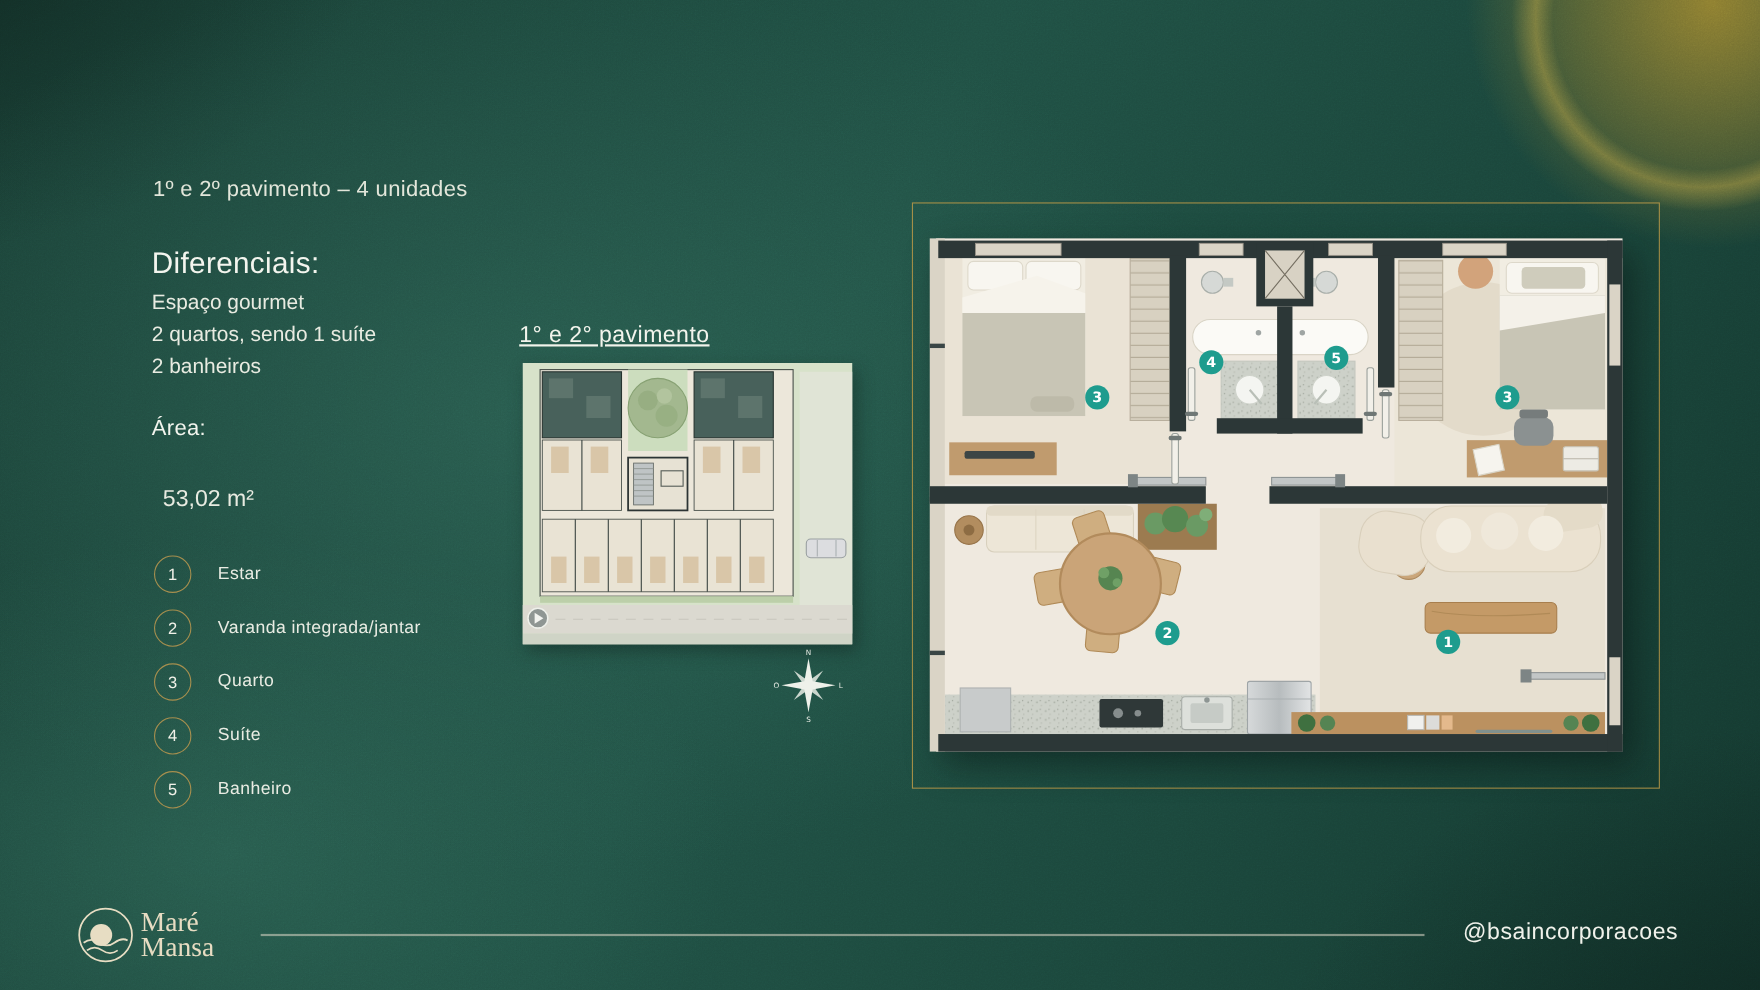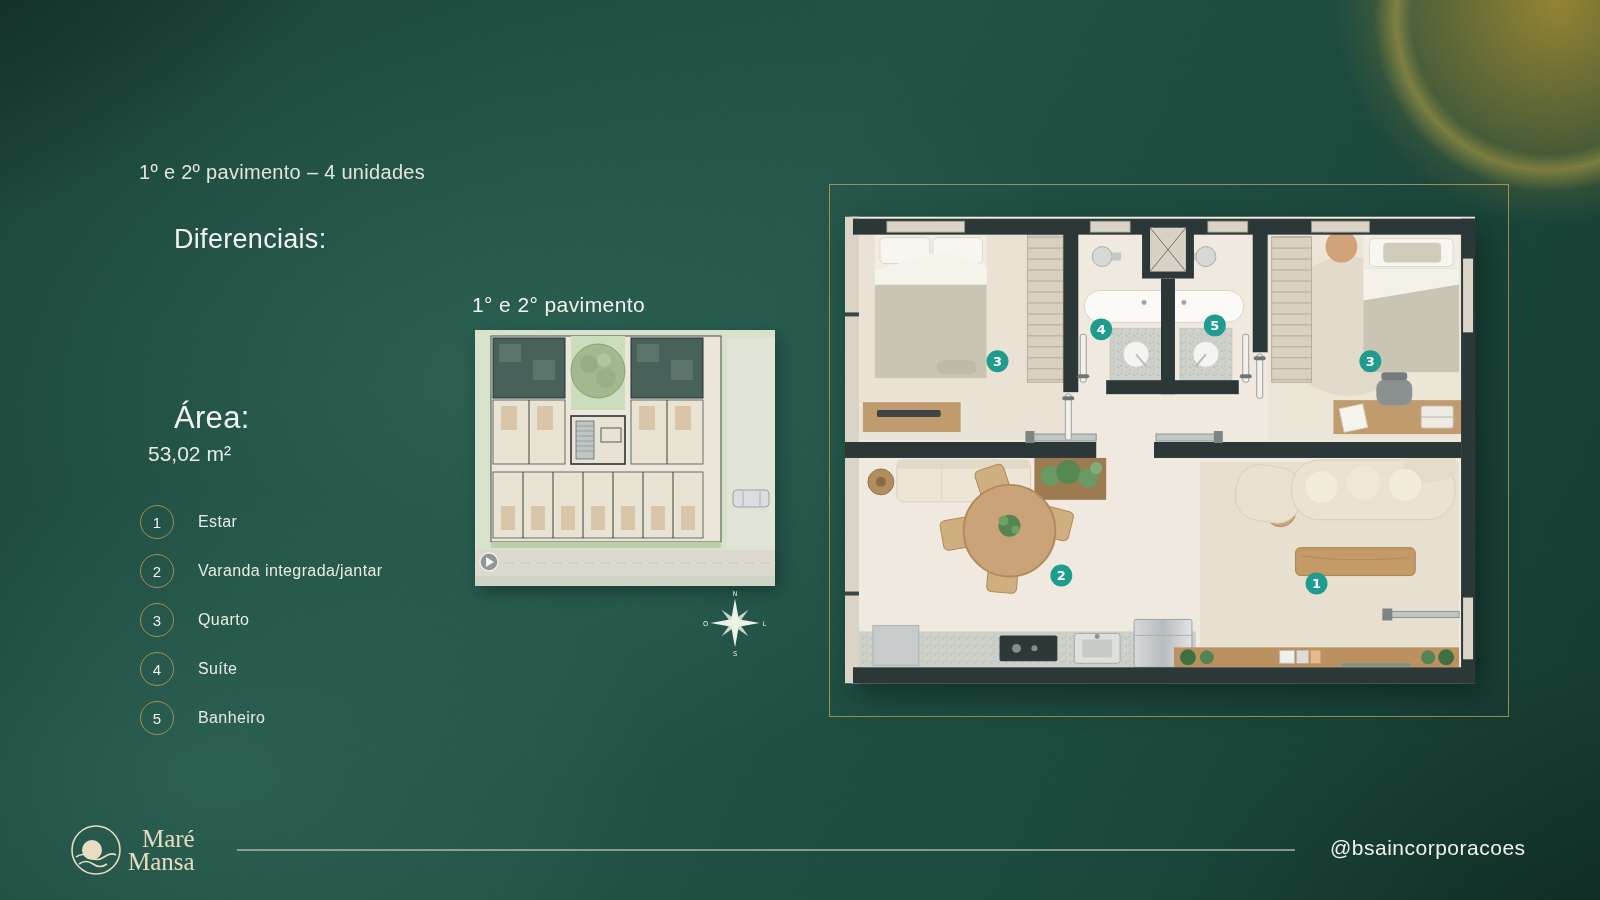--- a/index.html
+++ b/index.html
@@ -13,56 +13,61 @@
       radial-gradient(1000px 640px at 30% 42%, rgba(50,106,91,0.55), rgba(50,106,91,0) 65%),
       radial-gradient(760px 480px at 13% 86%, rgba(54,116,98,0.45), rgba(54,116,98,0) 60%),
       radial-gradient(900px 700px at 102% 116%, rgba(9,24,20,0.62), rgba(9,24,20,0) 55%),
       radial-gradient(820px 620px at -6% -12%, rgba(7,20,16,0.60), rgba(7,20,16,0) 55%),
       linear-gradient(115deg,#1a4036 0%,#205044 45%,#1b473c 70%,#14382f 100%);
   }
   .noise{position:absolute;inset:0;width:100%;height:100%;opacity:.15;mix-blend-mode:overlay;pointer-events:none;}
   .abs{position:absolute;}
   .title{left:136px;top:99px;font-family:"Liberation Serif",serif;font-size:46px;letter-spacing:.5px;color:#e6d3b4;}
   .subtitle{left:139px;top:161px;font-size:20px;color:#e2e6da;letter-spacing:.3px;}
-  .sec-head{font-size:27px;color:#f3f5ee;letter-spacing:.3px;margin-left:36px;}
+  .sec-head{font-size:27px;color:#f3f5ee;letter-spacing:.3px;}
   .diff-head{left:138px;top:224px;}
   .diff-list{left:138px;top:261px;font-size:19px;line-height:29px;color:#e8ebe1;}
-  .area-head{left:138px;top:400px;font-size:31px;}
+  .area-head{left:138px;top:378px;font-size:20px;}
   .area-val{left:148px;top:442px;font-size:21px;color:#e8ebe1;}
   .legend{left:140px;top:505px;}
   .legend-item{display:flex;align-items:center;height:34px;margin-bottom:15px;}
   .legend-circle{width:34px;height:34px;border-radius:50%;border:1.5px solid #a78f4e;box-sizing:border-box;
     display:flex;align-items:center;justify-content:center;font-size:15px;color:#f1f1e8;}
   .legend-label{margin-left:24px;font-size:16px;color:#e9ece3;letter-spacing:.4px;}
-  .miniplan-label{left:472px;top:293px;font-size:21px;color:#f2f4ec;letter-spacing:.4px;}
+  .miniplan-label{left:472px;top:293px;font-size:21px;color:#f2f4ec;letter-spacing:.4px;text-decoration:underline;}
   .miniplan{left:475px;top:330px;filter:drop-shadow(4px 6px 8px rgba(5,15,12,.35));}
   .compass{left:701px;top:589px;}
   .plan-frame{left:829px;top:184px;width:678px;height:531px;border:1px solid rgba(178,150,72,.9);}
   .plan{left:845px;top:204px;filter:drop-shadow(10px 12px 16px rgba(4,14,11,.45));}
   .logo{left:70px;top:824px;}
-  .brand{left:128px;top:827px;font-family:"Liberation Serif",serif;font-size:25px;line-height:23px;color:#e7dcc2;text-align:right;}
+  .brand{left:128px;top:827px;font-family:"Liberation Serif",serif;font-size:25px;line-height:23px;color:#e7dcc2;}
   .divider{left:237px;top:849px;width:1058px;height:2px;background:rgba(222,217,200,.55);}
   .handle{left:1330px;top:836px;font-size:21px;color:#f0f2eb;letter-spacing:.5px;}
 </style>
 </head>
 <body>
 
 <div class="stage">
 
   <svg class="noise" xmlns="http://www.w3.org/2000/svg">
     <filter id="nz">
         <feTurbulence type="fractalNoise" baseFrequency="0.75" numOctaves="3" stitchTiles="stitch"></feTurbulence>
         <feColorMatrix type="saturate" values="0"></feColorMatrix>
       </filter>
     <rect width="100%" height="100%" filter="url(#nz)"></rect>
   </svg>
 
   <div class="abs subtitle">1º e 2º pavimento – 4 unidades</div>
 
   <div class="abs sec-head diff-head">Diferenciais:</div>
+  <div class="abs diff-list">
+    <div>Espaço gourmet</div>
+    <div>2 quartos, sendo 1 suíte</div>
+    <div>2 banheiros</div>
+  </div>
 
   <div class="abs sec-head area-head">Área:</div>
   <div class="abs area-val">53,02 m²</div>
 
   <div class="abs legend">
     <div class="legend-item">
       <div class="legend-circle">1</div>
       <div class="legend-label">Estar</div>
     </div>
     <div class="legend-item">

